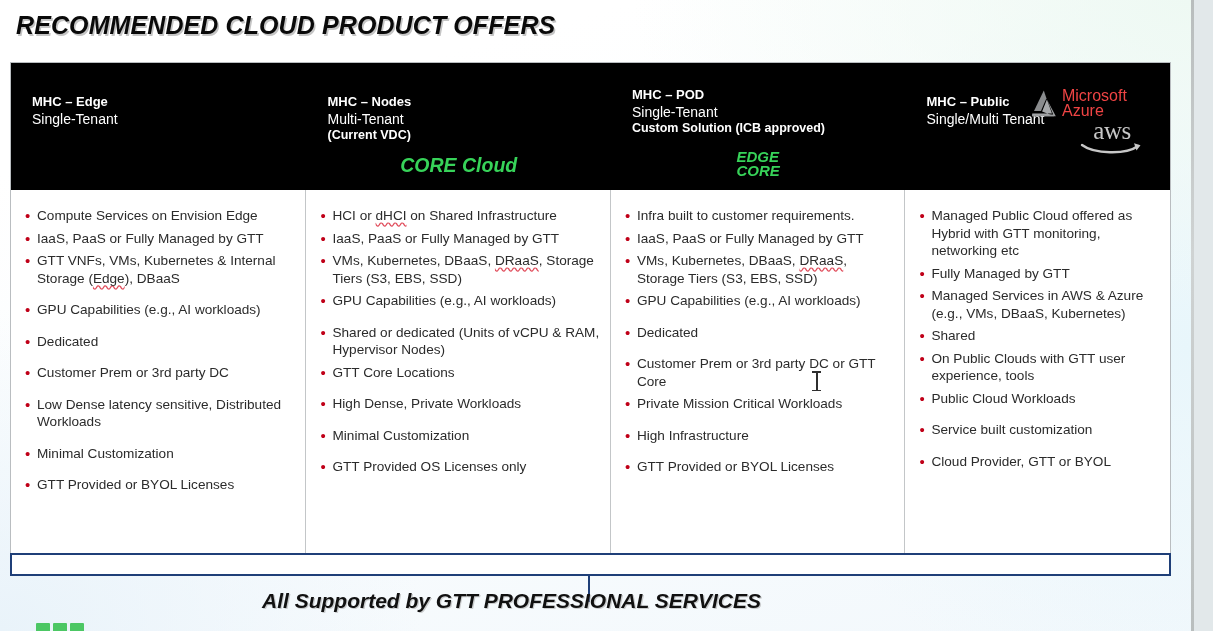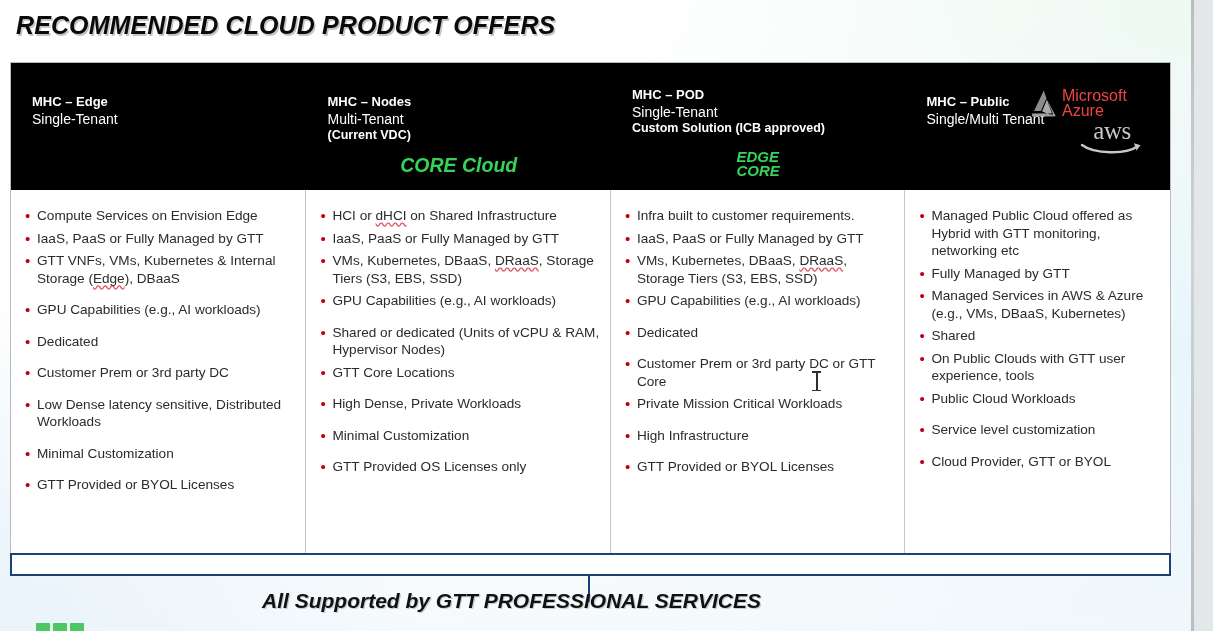--- a/index.html
+++ b/index.html
@@ -496,21 +496,21 @@
           <div class="bullet-row" style="margin-top: 5px;">
             <span class="bullet-dot">•</span>
             <span class="bullet-text">On Public Clouds with GTT user experience, tools</span>
           </div>
           <div class="bullet-row" style="margin-top: 5px;">
             <span class="bullet-dot">•</span>
             <span class="bullet-text">Public Cloud Workloads</span>
           </div>
           <div class="bullet-row" style="margin-top: 14px;">
             <span class="bullet-dot">•</span>
-            <span class="bullet-text">Service level customization</span>
+            <span class="bullet-text">Service built customization</span>
           </div>
           <div class="bullet-row" style="margin-top: 14px;">
             <span class="bullet-dot">•</span>
             <span class="bullet-text">Cloud Provider, GTT or BYOL</span>
           </div>
         </div>
     </div>
   </div>
 
   <div id="text-caret">

